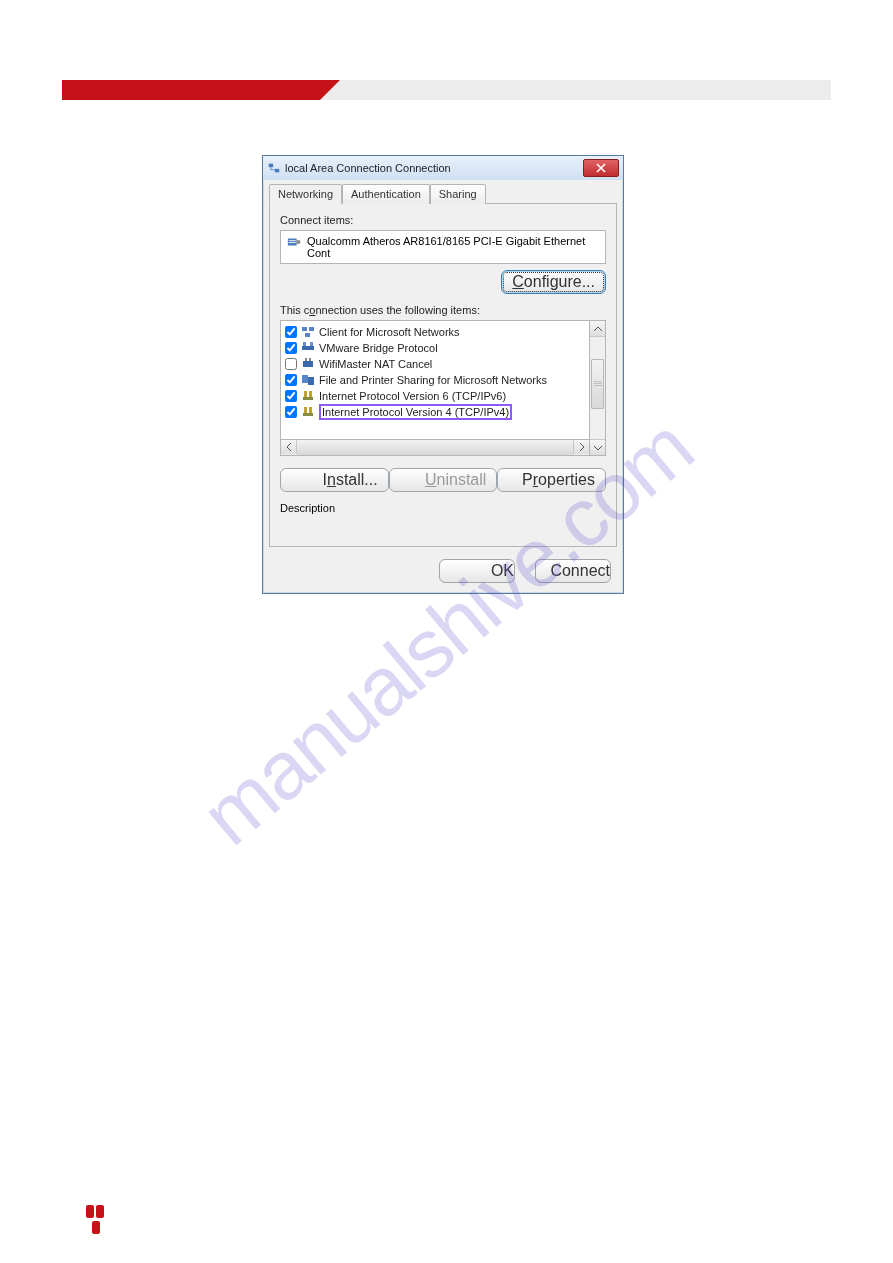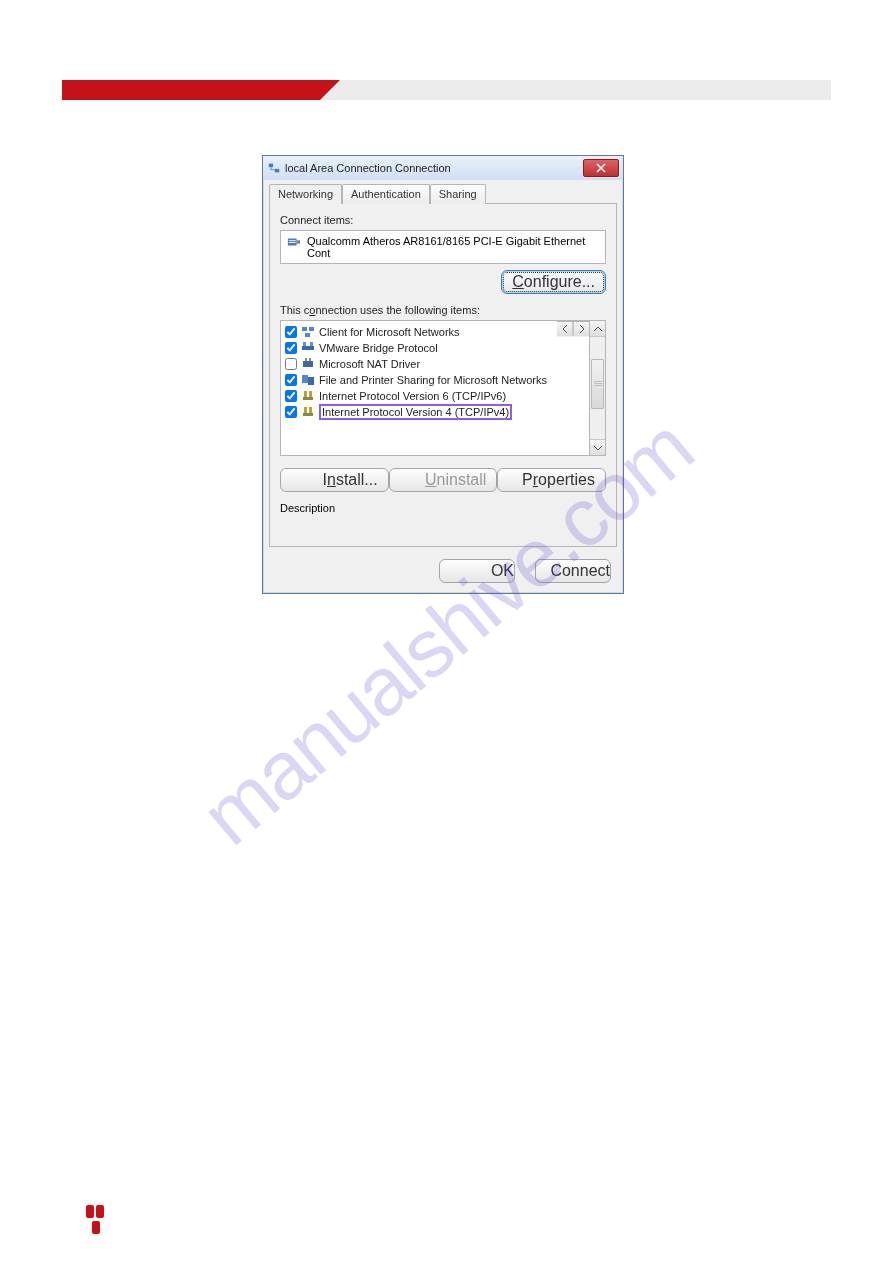--- a/index.html
+++ b/index.html
@@ -96,21 +96,21 @@
             </svg></span>
       <span>Qualcomm Atheros AR8161/8165 PCI-E Gigabit Ethernet Cont</span>
     </div>
     <div class="btn-row">
       <div class="btn focus"><span class="underline">C</span><span></span><span>onfigure...</span></div>
     </div>
 
     <div class="label">This c<span class="underline">o</span>nnection uses the following items:</div>
 
     <div class="items-box">
-      <div style="flex:1;display:flex;flex-direction:row">
+      <div style="flex:1;display:flex;flex-direction:column">
         <div class="items-list">
           <div class="item-row">
             <input type="checkbox" checked="" style="">
             <span class="proto-icon"><svg viewBox="0 0 14 14">
                     <rect x="1" y="2" width="5" height="4" fill="#5a84c8"></rect>
                     <rect x="8" y="2" width="5" height="4" fill="#5a84c8"></rect>
                     <rect x="4" y="8" width="5" height="4" fill="#5a84c8"></rect>
                   </svg></span>
             <span class="txt">Client for Microsoft Networks</span>
           </div>
@@ -123,21 +123,21 @@
                   </svg></span>
             <span class="txt">VMware Bridge Protocol</span>
           </div>
           <div class="item-row">
             <input type="checkbox" style="">
             <span class="proto-icon"><svg viewBox="0 0 14 14">
                     <rect x="2" y="4" width="10" height="6" fill="#3a6aa8"></rect>
                     <rect x="4" y="1" width="2" height="3" fill="#888"></rect>
                     <rect x="8" y="1" width="2" height="3" fill="#888"></rect>
                   </svg></span>
-            <span class="txt">Microsoft NAT Driver</span>
+            <span class="txt">WifiMaster NAT Cancel</span>
           </div>
           <div class="item-row">
             <input type="checkbox" checked="" style="">
             <span class="proto-icon"><svg viewBox="0 0 14 14">
                     <rect x="1" y="2" width="6" height="8" fill="#5a84c8"></rect>
                     <rect x="7" y="4" width="6" height="8" fill="#3a6aa8"></rect>
                   </svg></span>
             <span class="txt">File and Printer Sharing for Microsoft Networks</span>
           </div>
           <div class="item-row">

